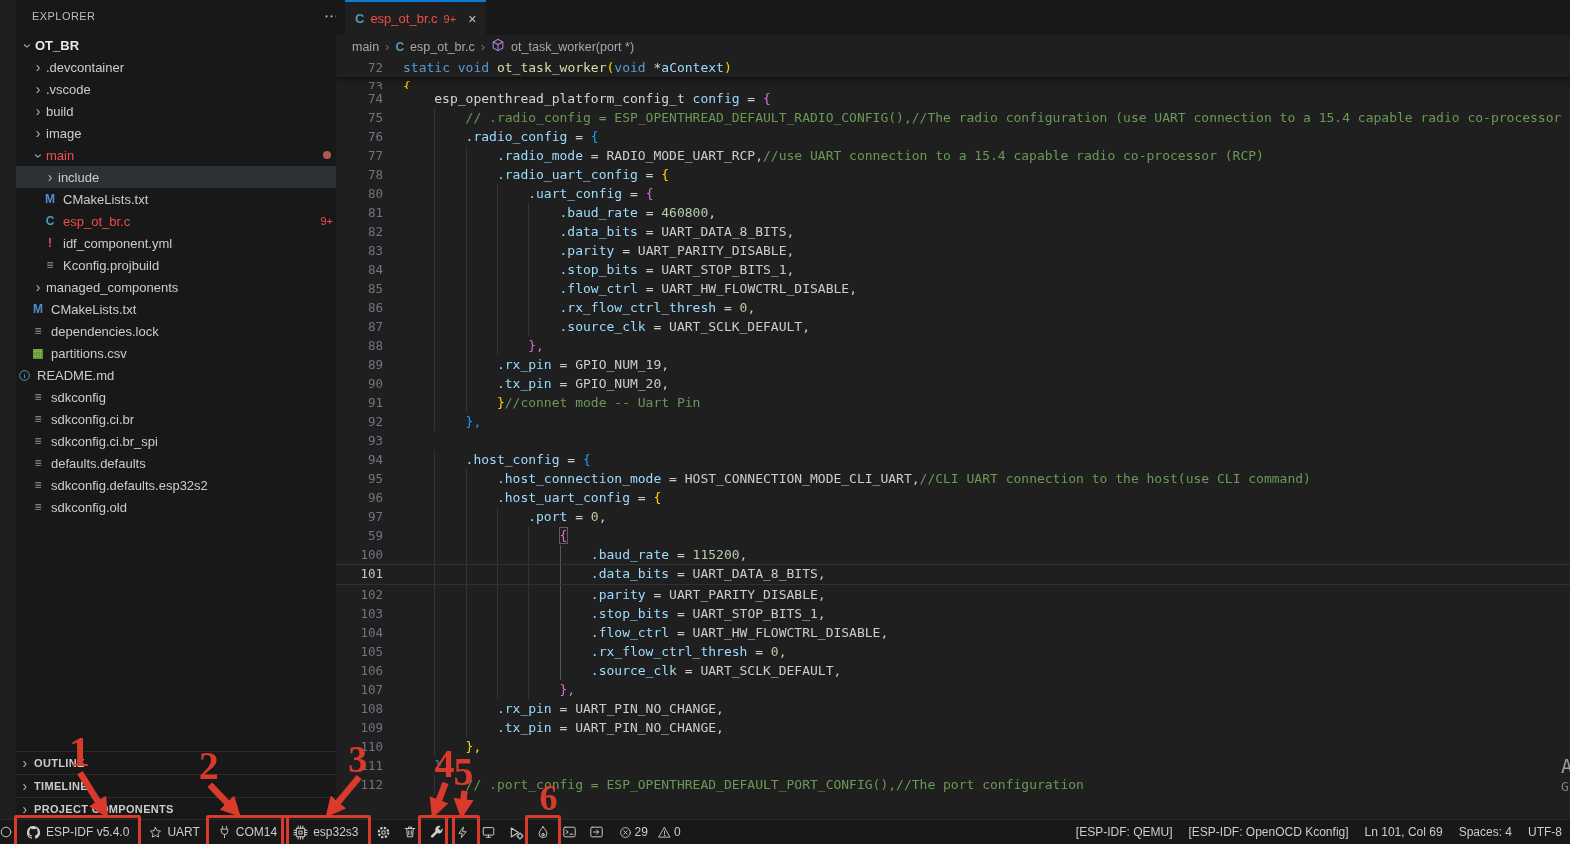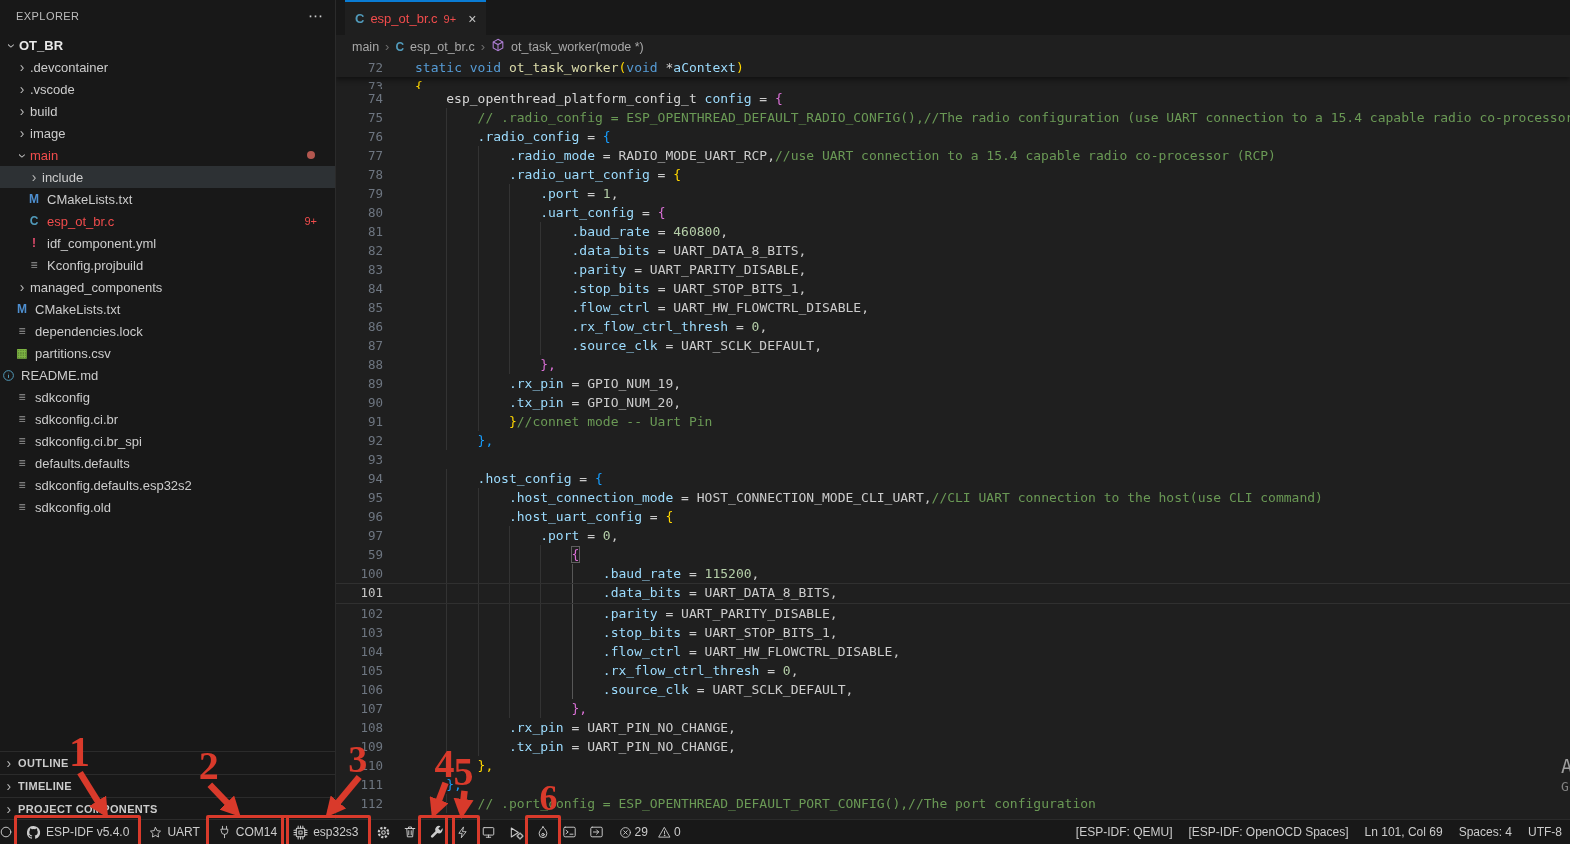--- a/index.html
+++ b/index.html
@@ -1,19 +1,19 @@
 <!DOCTYPE html>
 <html><head>
 <meta charset="utf-8">
 <style>
   html,body{margin:0;padding:0;background:#101010;}
   #app{position:relative;width:1570px;height:844px;background:#1f1f1f;overflow:hidden;
        font-family:"Liberation Sans",sans-serif;color:#cccccc;-webkit-font-smoothing:antialiased;}
   
-  #sidebar{position:absolute;left:0;top:0;width:335px;height:820px;background:#181818;border-right:1px solid #2b2b2b;}
+  #sidebar{position:absolute;left:16px;top:0;width:335px;height:820px;background:#181818;border-right:1px solid #2b2b2b;}
   #sb-head{display:flex;align-items:center;justify-content:space-between;height:32px;padding:0 12px 0 16px;}
   #sb-title{font-size:11px;color:#bdbdbd;letter-spacing:.04em;}
   #sb-more{color:#cccccc;font-size:15px;cursor:pointer;}
   #tree{position:absolute;left:0;top:34px;width:335px;}
   .trow{display:flex;align-items:center;height:22px;font-size:13px;color:#cccccc;position:relative;cursor:pointer;white-space:nowrap;}
   .trow.sel{background:#2d3134;}
   .trow .chev{width:16px;text-align:center;color:#b8b8b8;font-size:14px;display:inline-block;transform-origin:50% 55%;}
   .trow .chev.exp{transform:rotate(90deg);}
   .trow .ficon{width:16px;text-align:center;margin-right:5px;font-size:12px;font-weight:bold;display:inline-flex;align-items:center;justify-content:center;}
   .trow.err>.lbl{color:#f14c4c;}
@@ -33,21 +33,21 @@
   .tab .tclose{color:#c5c5c5;font-size:14px;margin-left:6px;cursor:pointer;}
   #breadcrumb{position:absolute;left:0;top:35px;right:0;height:23px;display:flex;align-items:center;font-size:12.5px;color:#a9a9a9;padding-left:16px;gap:6px;white-space:nowrap;}
   #breadcrumb .bsep{color:#6e6e6e;font-size:13px;}
   #breadcrumb .cicon{color:#519aba;font-weight:bold;font-size:12px;}
   #breadcrumb .bc-item{cursor:pointer;}
   
   #code{position:absolute;left:0;top:58px;right:0;bottom:0;font-family:"DejaVu Sans Mono","Liberation Mono",monospace;font-size:13px;overflow:hidden;}
   .line{position:relative;display:flex;height:19px;line-height:19px;white-space:pre;}
   .line .ln{flex:0 0 47px;text-align:right;color:#6e7681;font-size:12.5px;padding-right:0;}
   .line .lnpad{flex:0 0 20px;}
-  .line .ctext{position:relative;margin-left:12px;}
+  .line .ctext{position:relative;}
   .line.active{border-top:1px solid rgba(255,255,255,.08);border-bottom:1px solid rgba(255,255,255,.08);height:19px;line-height:17px;}
   .line.active .ln{color:#c6c6c6;}
   .guide{position:absolute;top:0;bottom:0;width:1px;background:rgba(255,255,255,.09);}
   .guide.ag{background:rgba(255,255,255,.25);}
   #sticky{position:relative;z-index:3;background:#1f1f1f;box-shadow:0 3px 5px rgba(0,0,0,.45);}
   #clip73{height:12px;overflow:hidden;}
   .c-kw{color:#569cd6}.c-fn{color:#dcdcaa}.c-var{color:#9cdcfe}.c-num{color:#b5cea8}
   .c-cm{color:#6a9955}.c-pl{color:#cccccc}.c-typ{color:#d6d6d6}
   .c-b1{color:#ffd700}.c-b2{color:#da70d6}.c-b3{color:#179fff}
   .bx{outline:1px solid #5f5f5f;}
@@ -205,36 +205,35 @@
       <span class="bsep">›</span>
       <span class="cicon">C</span>
       <span class="bc-item">esp_ot_br.c</span>
       <span class="bsep">›</span>
       <span>
         <svg width="14" height="14" viewBox="0 0 16 16" fill="none" stroke="#b180d7" stroke-width="1.2">
           <path d="M8 1.5l5.5 3v7l-5.5 3-5.5-3v-7z"></path>
             <path d="M2.5 4.5L8 7.5l5.5-3M8 7.5V14"></path>
         </svg>
       </span>
-      <span class="bc-item">ot_task_worker(mode *)</span>
+      <span class="bc-item">ot_task_worker(port *)</span>
     </div>
     <div id="code">
       <div id="sticky">
           <div class="line"><span class="ln">72</span><span class="lnpad"></span><span class="ctext" style="padding-left:0ch"><span class="c-kw">static</span><span class="c-pl"> </span><span class="c-kw">void</span><span class="c-pl"> </span><span class="c-fn">ot_task_worker</span><span class="c-b1">(</span><span class="c-kw">void</span><span class="c-pl"> *</span><span class="c-var">aContext</span><span class="c-b1">)</span></span></div>
         </div>
       <div id="clip73">
           <div class="line"><span class="ln">73</span><span class="lnpad"></span><span class="ctext" style="padding-left:0ch"><span class="c-b1">{</span></span></div>
         </div>
       <div id="codelines">
           <div class="line"><span class="ln">74</span><span class="lnpad"></span><span class="ctext" style="padding-left:4ch"><span class="c-typ">esp_openthread_platform_config_t</span><span class="c-pl"> </span><span class="c-var">config</span><span class="c-pl"> = </span><span class="c-b2">{</span></span></div>
           <div class="line"><span class="ln">75</span><span class="lnpad"></span><span class="ctext" style="padding-left:8ch"><span class="guide" style="left:4ch"></span><span class="c-cm">// .radio_config = ESP_OPENTHREAD_DEFAULT_RADIO_CONFIG(),//The radio configuration (use UART connection to a 15.4 capable radio co-processor (RCP))</span></span></div>
           <div class="line"><span class="ln">76</span><span class="lnpad"></span><span class="ctext" style="padding-left:8ch"><span class="guide" style="left:4ch"></span><span class="c-var">.radio_config</span><span class="c-pl"> = </span><span class="c-b3">{</span></span></div>
           <div class="line"><span class="ln">77</span><span class="lnpad"></span><span class="ctext" style="padding-left:12ch"><span class="guide" style="left:4ch"></span><span class="guide" style="left:8ch"></span><span class="c-var">.radio_mode</span><span class="c-pl"> = RADIO_MODE_UART_RCP,</span><span class="c-cm">//use UART connection to a 15.4 capable radio co-processor (RCP)</span></span></div>
           <div class="line"><span class="ln">78</span><span class="lnpad"></span><span class="ctext" style="padding-left:12ch"><span class="guide" style="left:4ch"></span><span class="guide" style="left:8ch"></span><span class="c-var">.radio_uart_config</span><span class="c-pl"> = </span><span class="c-b1">{</span></span></div>
-          <div class="line"><span class="ln">79</span><span class="lnpad"></span><span class="ctext" style="padding-left:16ch"><span class="guide" style="left:4ch"></span><span class="guide" style="left:8ch"></span><span class="guide" style="left:12ch"></span><span class="c-var">.port</span><span class="c-pl"> = </span><span class="c-num">1</span><span class="c-pl">,</span></span></div>
           <div class="line"><span class="ln">80</span><span class="lnpad"></span><span class="ctext" style="padding-left:16ch"><span class="guide" style="left:4ch"></span><span class="guide" style="left:8ch"></span><span class="guide" style="left:12ch"></span><span class="c-var">.uart_config</span><span class="c-pl"> = </span><span class="c-b2">{</span></span></div>
           <div class="line"><span class="ln">81</span><span class="lnpad"></span><span class="ctext" style="padding-left:20ch"><span class="guide" style="left:4ch"></span><span class="guide" style="left:8ch"></span><span class="guide" style="left:12ch"></span><span class="guide" style="left:16ch"></span><span class="c-var">.baud_rate</span><span class="c-pl"> = </span><span class="c-num">460800</span><span class="c-pl">,</span></span></div>
           <div class="line"><span class="ln">82</span><span class="lnpad"></span><span class="ctext" style="padding-left:20ch"><span class="guide" style="left:4ch"></span><span class="guide" style="left:8ch"></span><span class="guide" style="left:12ch"></span><span class="guide" style="left:16ch"></span><span class="c-var">.data_bits</span><span class="c-pl"> = UART_DATA_8_BITS,</span></span></div>
           <div class="line"><span class="ln">83</span><span class="lnpad"></span><span class="ctext" style="padding-left:20ch"><span class="guide" style="left:4ch"></span><span class="guide" style="left:8ch"></span><span class="guide" style="left:12ch"></span><span class="guide" style="left:16ch"></span><span class="c-var">.parity</span><span class="c-pl"> = UART_PARITY_DISABLE,</span></span></div>
           <div class="line"><span class="ln">84</span><span class="lnpad"></span><span class="ctext" style="padding-left:20ch"><span class="guide" style="left:4ch"></span><span class="guide" style="left:8ch"></span><span class="guide" style="left:12ch"></span><span class="guide" style="left:16ch"></span><span class="c-var">.stop_bits</span><span class="c-pl"> = UART_STOP_BITS_1,</span></span></div>
           <div class="line"><span class="ln">85</span><span class="lnpad"></span><span class="ctext" style="padding-left:20ch"><span class="guide" style="left:4ch"></span><span class="guide" style="left:8ch"></span><span class="guide" style="left:12ch"></span><span class="guide" style="left:16ch"></span><span class="c-var">.flow_ctrl</span><span class="c-pl"> = UART_HW_FLOWCTRL_DISABLE,</span></span></div>
           <div class="line"><span class="ln">86</span><span class="lnpad"></span><span class="ctext" style="padding-left:20ch"><span class="guide" style="left:4ch"></span><span class="guide" style="left:8ch"></span><span class="guide" style="left:12ch"></span><span class="guide" style="left:16ch"></span><span class="c-var">.rx_flow_ctrl_thresh</span><span class="c-pl"> = </span><span class="c-num">0</span><span class="c-pl">,</span></span></div>
           <div class="line"><span class="ln">87</span><span class="lnpad"></span><span class="ctext" style="padding-left:20ch"><span class="guide" style="left:4ch"></span><span class="guide" style="left:8ch"></span><span class="guide" style="left:12ch"></span><span class="guide" style="left:16ch"></span><span class="c-var">.source_clk</span><span class="c-pl"> = UART_SCLK_DEFAULT,</span></span></div>
           <div class="line"><span class="ln">88</span><span class="lnpad"></span><span class="ctext" style="padding-left:16ch"><span class="guide" style="left:4ch"></span><span class="guide" style="left:8ch"></span><span class="guide" style="left:12ch"></span><span class="c-b2">},</span></span></div>
           <div class="line"><span class="ln">89</span><span class="lnpad"></span><span class="ctext" style="padding-left:12ch"><span class="guide" style="left:4ch"></span><span class="guide" style="left:8ch"></span><span class="c-var">.rx_pin</span><span class="c-pl"> = GPIO_NUM_19,</span></span></div>
@@ -400,21 +399,21 @@
             </svg>
           </span>
           <span>0</span>
         </div>
       </div>
     <div id="sb-right">
         <div class="sb-item">
           <span>[ESP-IDF: QEMU]</span>
         </div>
         <div class="sb-item">
-          <span>[ESP-IDF: OpenOCD Spaces]</span>
+          <span>[ESP-IDF: OpenOCD Kconfig]</span>
         </div>
         <div class="sb-item">
           <span>Ln 101, Col 69</span>
         </div>
         <div class="sb-item">
           <span>Spaces: 4</span>
         </div>
         <div class="sb-item">
           <span>UTF-8</span>
         </div>

